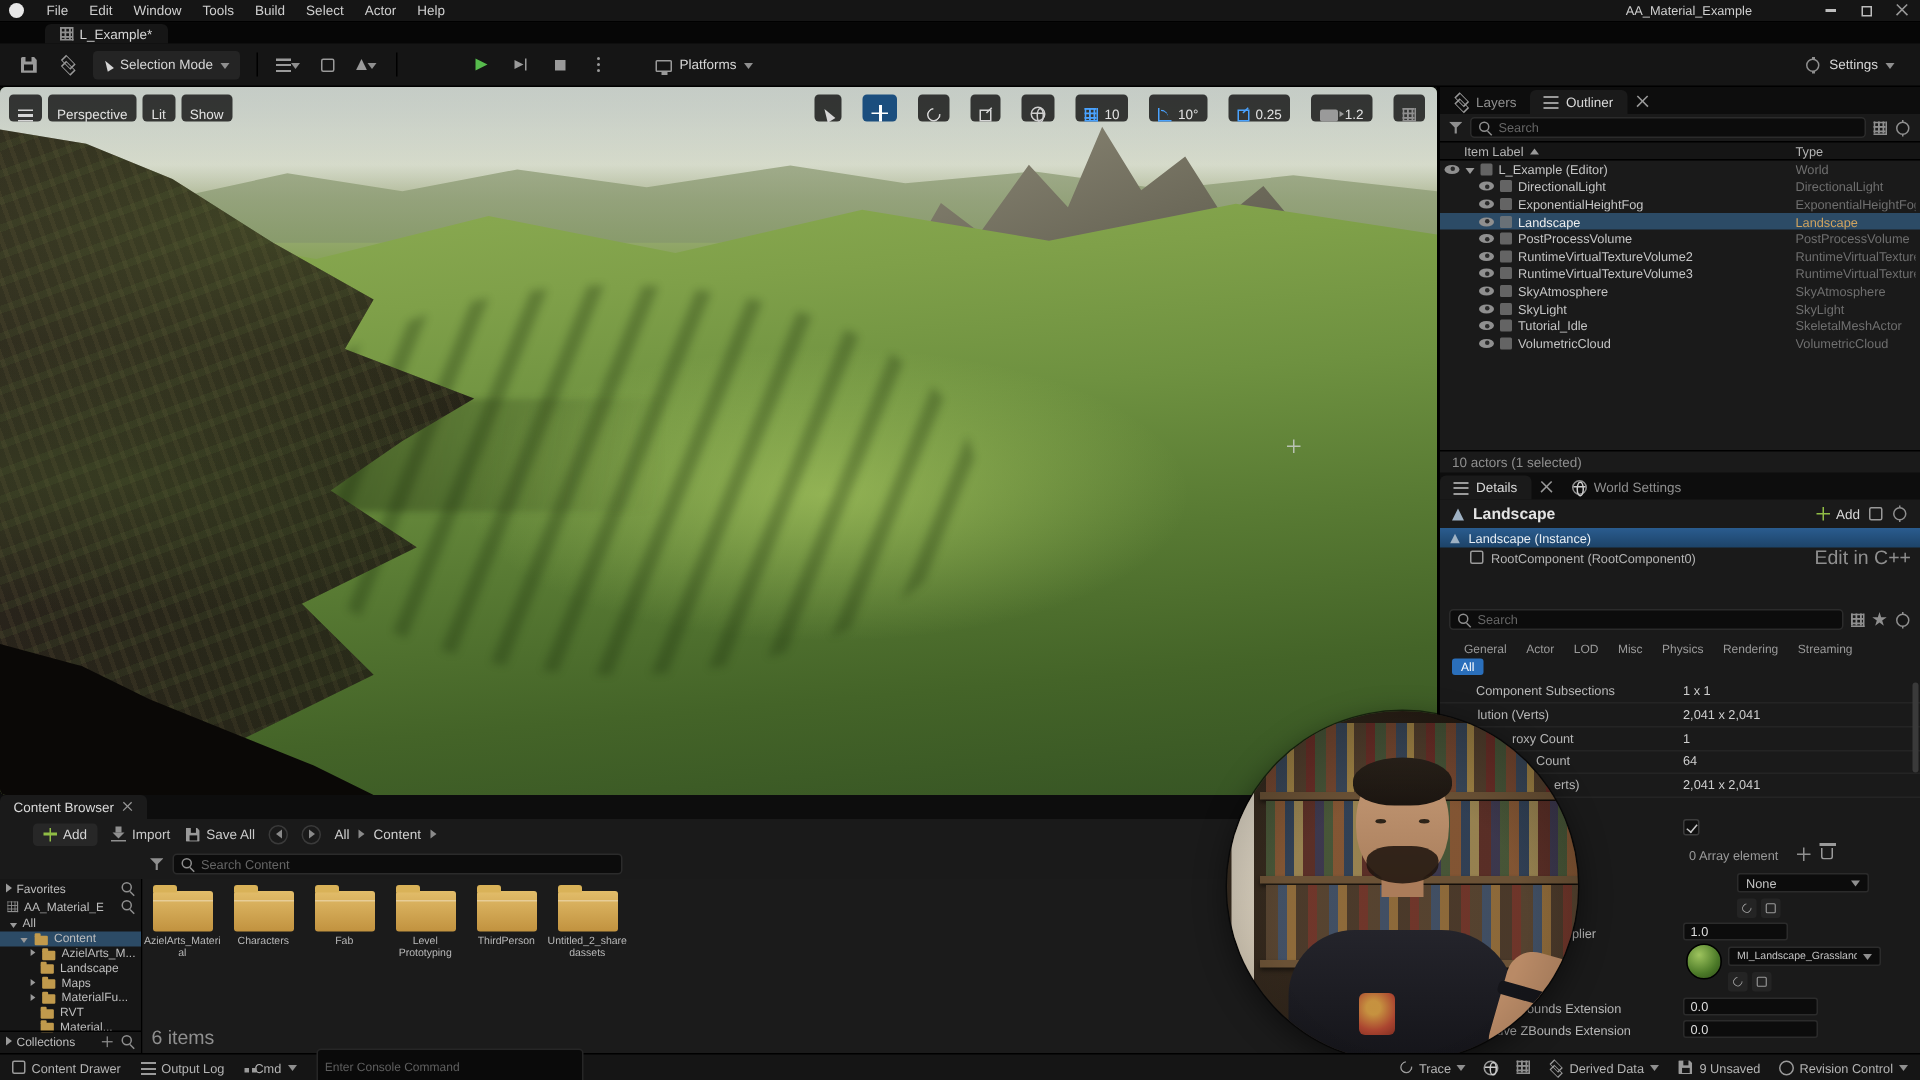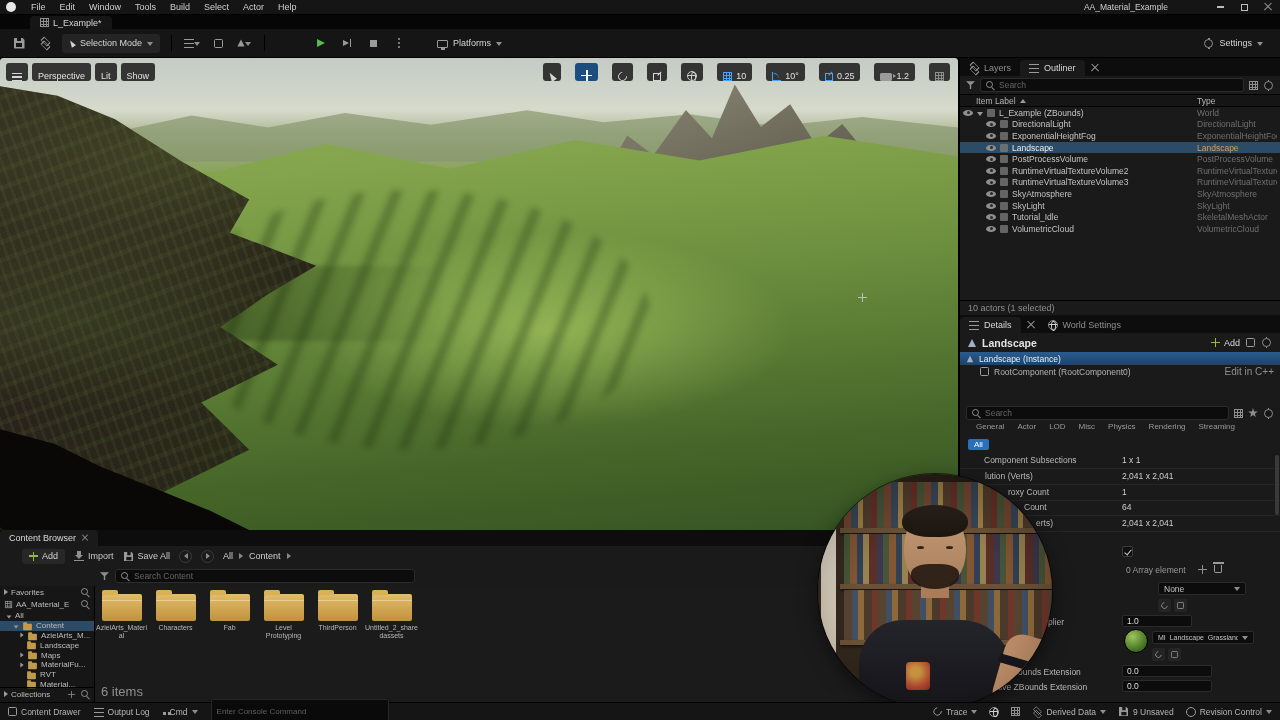--- a/index.html
+++ b/index.html
@@ -132,23 +132,23 @@
 .orow.child{padding-left:26px}
 .orow.sel{background:#2c4b66;color:#eee}
 .orow.sel .otyp{color:#cfa35f}
 .ofoot{height:15px;border-top:1px solid #000;display:flex;align-items:center;padding:0 8px;color:#8f8f8f;flex:none}
 .details{left:960px;top:315px;width:320px;height:387px;background:#1a1a1a;display:flex;flex-direction:column;overflow:hidden}
 .dtitle{height:19px;display:flex;align-items:center;padding:0 8px;gap:6px;flex:none}
 .dtitle .t{font-size:10.5px;font-weight:bold;color:#e3e3e3}
 .daddbtn{margin-left:auto;display:flex;align-items:center;gap:4px;color:#d9d9d9}
 .dinstance{height:13px;background:linear-gradient(#2a5c8f,#1d4368);display:flex;align-items:center;gap:5px;padding:0 6px;color:#e8eef4;flex:none;font-size:8.5px}
 .droot{height:13px;display:flex;align-items:center;gap:5px;padding:0 6px 0 20px;color:#b5b5b5;flex:none;font-size:8.5px}
-.droot .cpp{margin-left:auto;color:#8f8f8f;font-size:10px}
+.droot .cpp{margin-left:auto;color:#8f8f8f;font-size:13px}
 .dgap{height:26px;flex:none}
-.dcats{height:15px;display:flex;align-items:flex-start;gap:13px;padding:0 16px;color:#9a9a9a;font-size:8px;flex:none}
+.dcats{height:15px;display:flex;align-items:flex-end;gap:13px;padding:0 16px;color:#9a9a9a;font-size:8px;flex:none}
 .dall{height:14px;display:flex;align-items:center;padding:0 8px;flex:none}
 .dallchip{background:#2a6fbb;color:#fff;border-radius:2px;padding:1px 6px;font-size:8px}
 .dprops{position:relative;flex:1;font-size:8.5px}
 .dp-lbl{position:absolute;color:#b9b9b9;white-space:nowrap}
 .dp-val{position:absolute;left:162px;color:#cfcfcf;white-space:nowrap}
 .dinput{position:absolute;left:162px;width:96px;height:12px;background:#0c0c0c;border:1px solid #2b2b2b;border-radius:2px;color:#ddd;display:flex;align-items:center;padding:0 4px}
 .ddrop{position:absolute;height:13px;background:#0c0c0c;border:1px solid #2b2b2b;border-radius:2px;color:#c5c5c5;display:flex;align-items:center;gap:4px;padding:0 5px}
 .hline{position:absolute;left:0;right:0;height:1px;background:#242424}
 .dthumb{position:absolute;width:24px;height:24px;border-radius:50%;background:radial-gradient(circle at 35% 30%,#9ec45e,#4c7a28 60%,#2c4a18);border:1px solid #000}
 .dicbtn{position:absolute;width:13px;height:13px;background:#242424;border-radius:2px;display:flex;align-items:center;justify-content:center}
@@ -386,21 +386,21 @@
     <div class="ocols">
       <span>Item Label</span>
       <span class="ic sort"></span>
       <span class="tcol">Type</span>
     </div>
     <div class="orows">
       <div class="orow">
           <span class="ic eye"></span>
           <span class="ic tw"></span>
           <span class="ricn"></span>
-          <span class="olbl">L_Example (ZBounds)</span>
+          <span class="olbl">L_Example (Editor)</span>
           <span class="otyp">World</span>
         </div>
       <div class="orow child">
           <span class="ic eye"></span>
           <span class="ricn"></span>
           <span class="olbl">DirectionalLight</span>
           <span class="otyp">DirectionalLight</span>
         </div>
       <div class="orow child">
           <span class="ic eye"></span>

